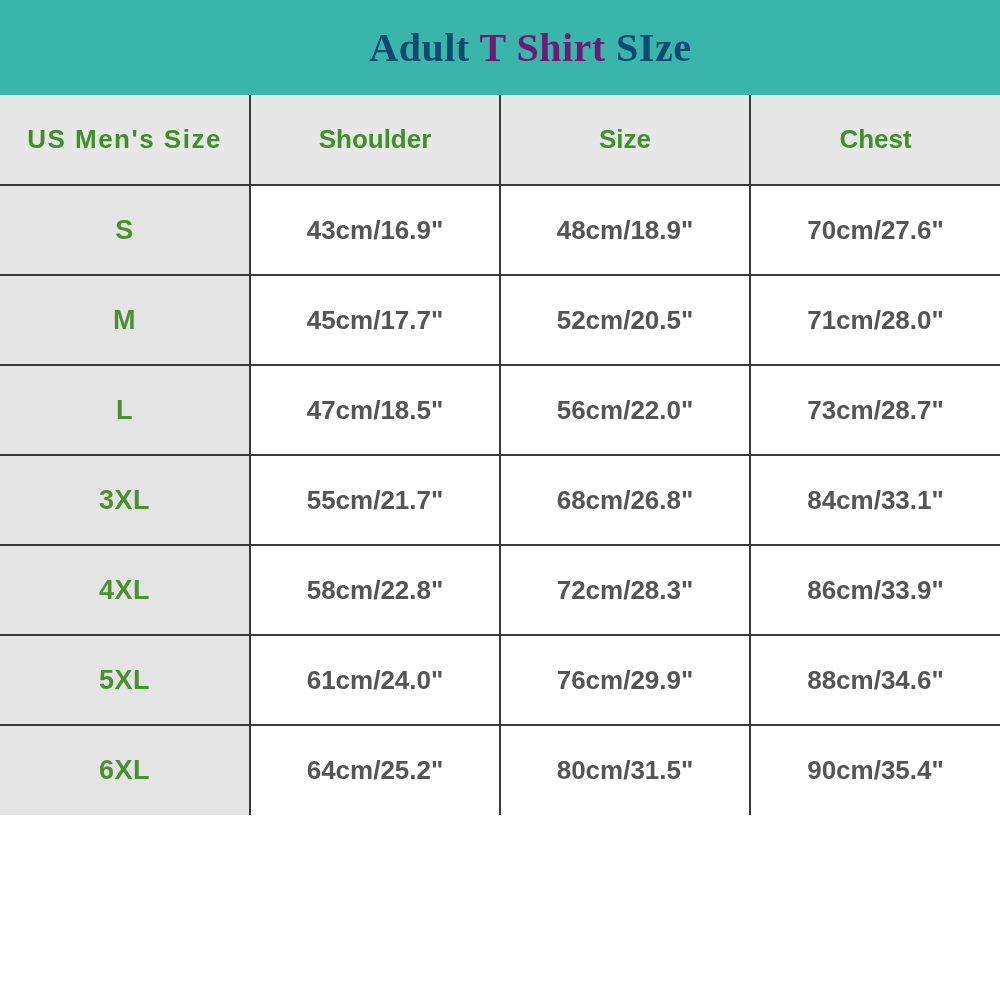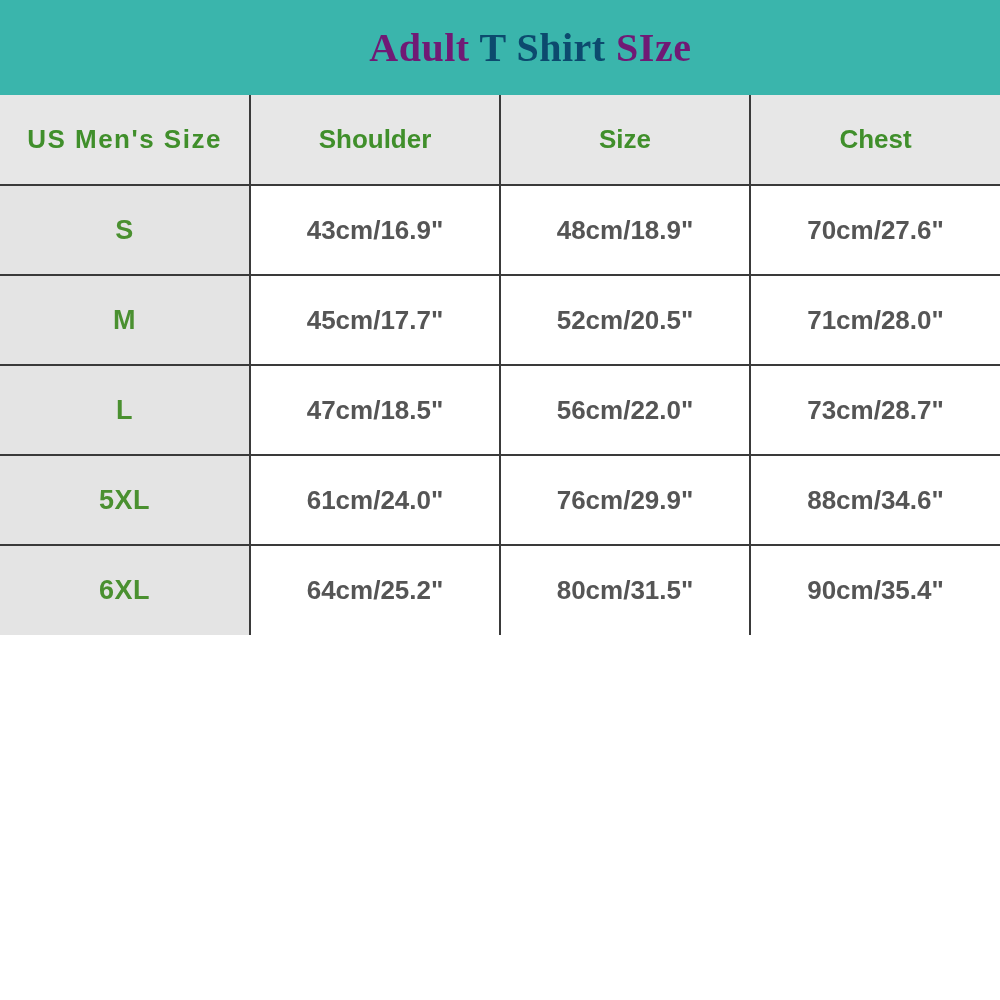--- a/index.html
+++ b/index.html
@@ -31,22 +31,22 @@
     box-sizing: border-box;
   }
   .title-text {
     font-family: "Liberation Serif", "DejaVu Serif", serif;
     font-weight: bold;
     font-size: 40px;
     letter-spacing: 0.5px;
     white-space: pre;
     line-height: 1;
   }
-  .title-seg-dark { color: #701a75; }
-  .title-seg-red  { color: #0c4a6e; }
+  .title-seg-dark { color: #0c4a6e; }
+  .title-seg-red  { color: #701a75; }
 
   
   table.size-table {
     border-collapse: collapse;
     width: 1000px;
     table-layout: fixed;
   }
   table.size-table col { width: 250px; }
 
   table.size-table th,
@@ -136,20 +136,32 @@
         <td>52cm/20.5"</td>
         <td>71cm/28.0"</td>
       </tr>
       <tr>
         <td class="size-cell">L</td>
         <td>47cm/18.5"</td>
         <td>56cm/22.0"</td>
         <td>73cm/28.7"</td>
       </tr>
       <tr>
+        <td class="size-cell">3XL</td>
+        <td>55cm/21.7"</td>
+        <td>68cm/26.8"</td>
+        <td>84cm/33.1"</td>
+      </tr>
+      <tr>
+        <td class="size-cell">4XL</td>
+        <td>58cm/22.8"</td>
+        <td>72cm/28.3"</td>
+        <td>86cm/33.9"</td>
+      </tr>
+      <tr>
         <td class="size-cell">5XL</td>
         <td>61cm/24.0"</td>
         <td>76cm/29.9"</td>
         <td>88cm/34.6"</td>
       </tr>
       <tr>
         <td class="size-cell">6XL</td>
         <td>64cm/25.2"</td>
         <td>80cm/31.5"</td>
         <td>90cm/35.4"</td>

